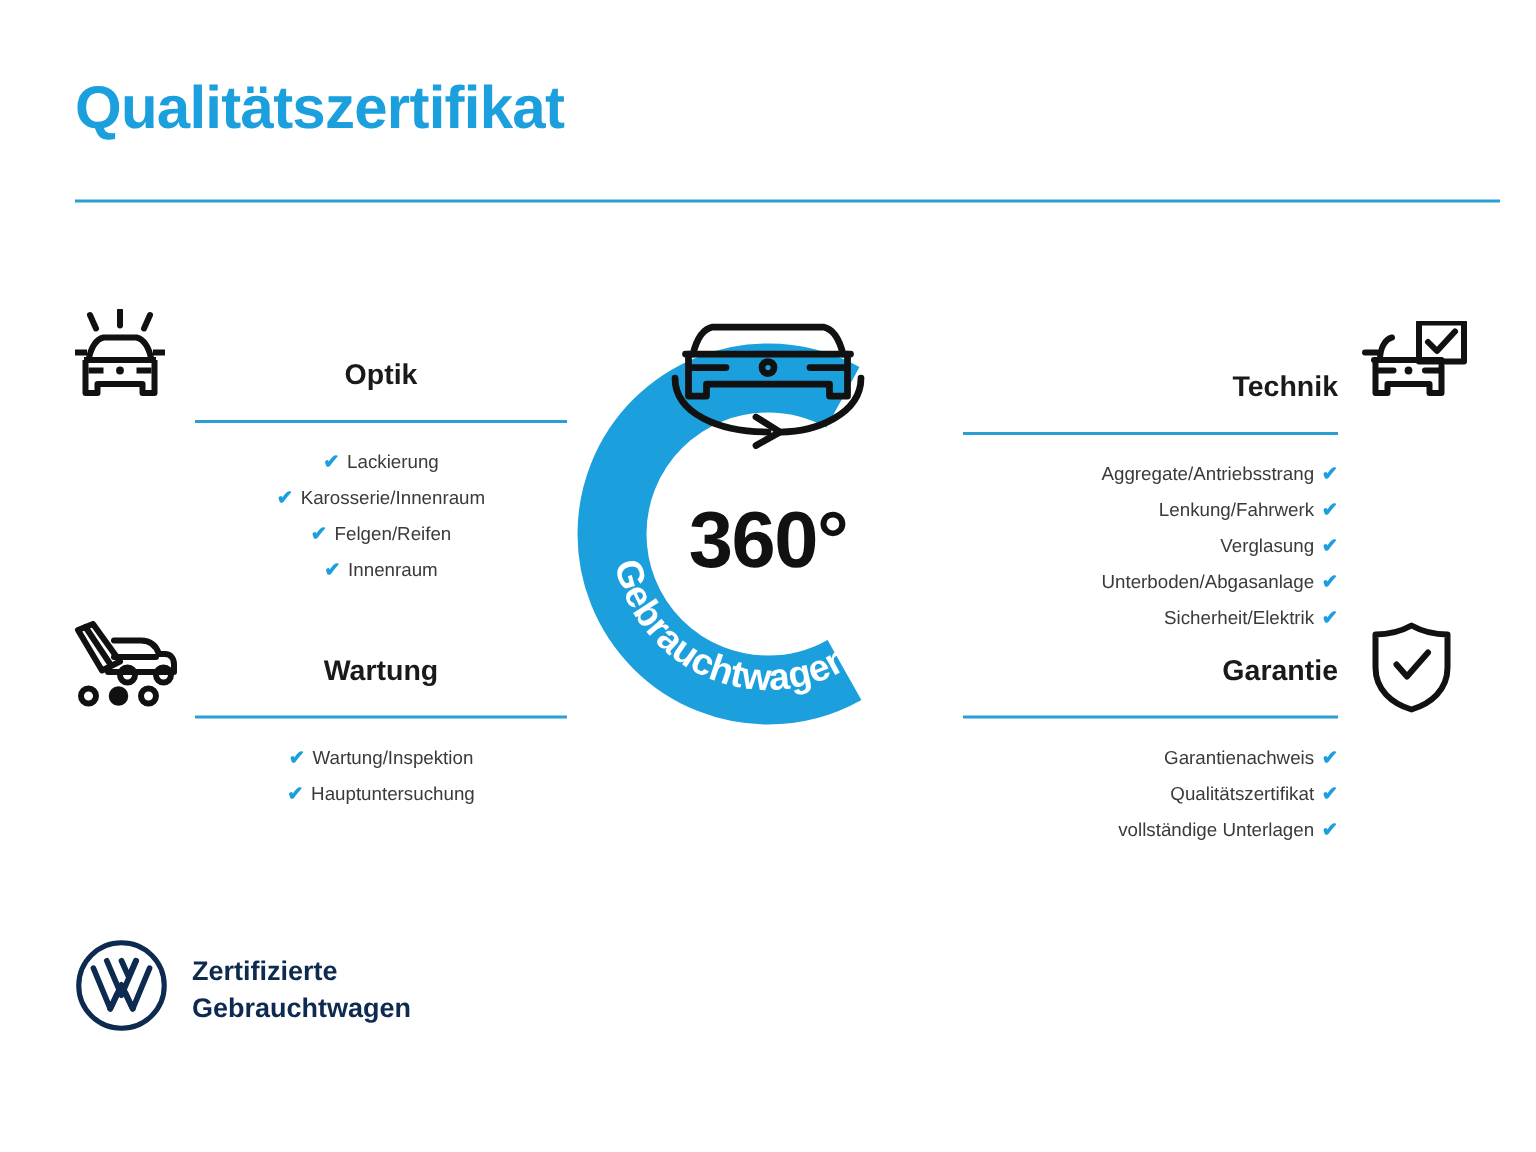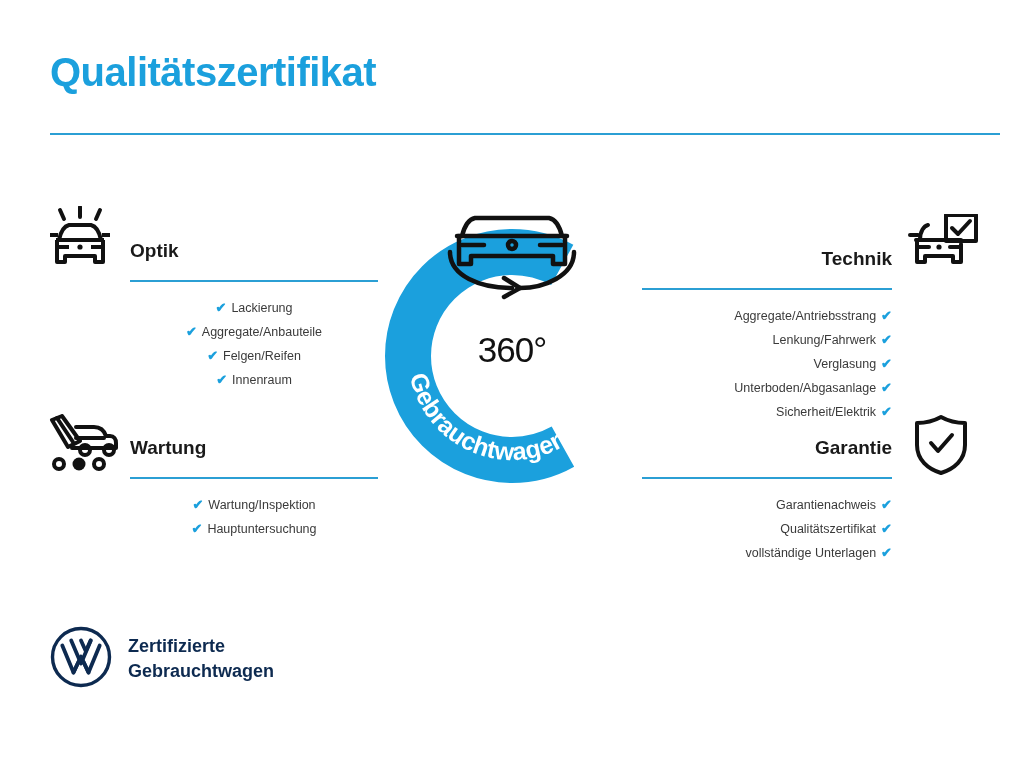--- a/index.html
+++ b/index.html
@@ -72,21 +72,21 @@
     color: #3a3a3a;
     white-space: nowrap;
   }
   .check {
     color: #1ba0dd;
     font-weight: bold;
     font-size: 13px;
   }
 
   
-  .left .section-title { text-align: left; }
+  .left .section-title { text-align: center; }
   .left .item-list li  { text-align: center; }
   .left .check { margin-right: 5px; }
 
   
   .right .section-title { text-align: right; }
   .right .item-list li  { text-align: right; }
   .right .check { margin-left: 5px; }
 
   #sec-optik    { left: 130px; top: 240px; width: 248px; }
   #sec-wartung  { left: 130px; top: 437px; width: 248px; }
@@ -107,22 +107,22 @@
     top: 196px;
     width: 280px;
     height: 290px;
   }
   #badge-num {
     position: absolute;
     left: 0;
     top: 134px;
     width: 280px;
     text-align: center;
-    font-size: 35px;
-    font-weight: normal;
+    font-size: 53px;
+    font-weight: bold;
     color: #111111;
     letter-spacing: -1px;
   }
 
   
   #vw-lockup {
     position: absolute;
     left: 50px;
     top: 626px;
     display: flex;
@@ -236,21 +236,21 @@
   <div id="badge-num">360°</div>
 </div>
 
 <div class="section left" id="sec-optik">
   <div class="section-head">
     <div class="section-title">Optik</div>
     <div class="section-underline"></div>
   </div>
   <ul class="item-list">
     <li><span class="check">✔</span><span>Lackierung</span></li>
-    <li><span class="check">✔</span><span>Aggregate/Anbauteile</span></li>
+    <li><span class="check">✔</span><span>Karosserie/Innenraum</span></li>
     <li><span class="check">✔</span><span>Felgen/Reifen</span></li>
     <li><span class="check">✔</span><span>Innenraum</span></li>
   </ul>
 </div>
 
 <div class="section left" id="sec-wartung">
   <div class="section-head">
     <div class="section-title">Wartung</div>
     <div class="section-underline"></div>
   </div>

